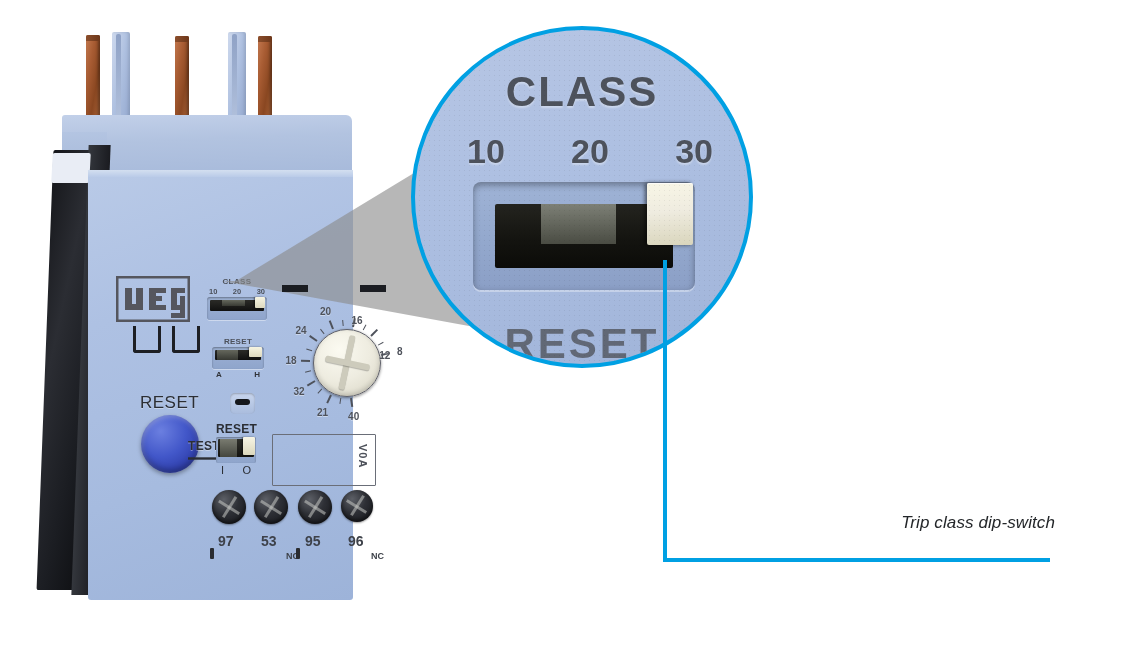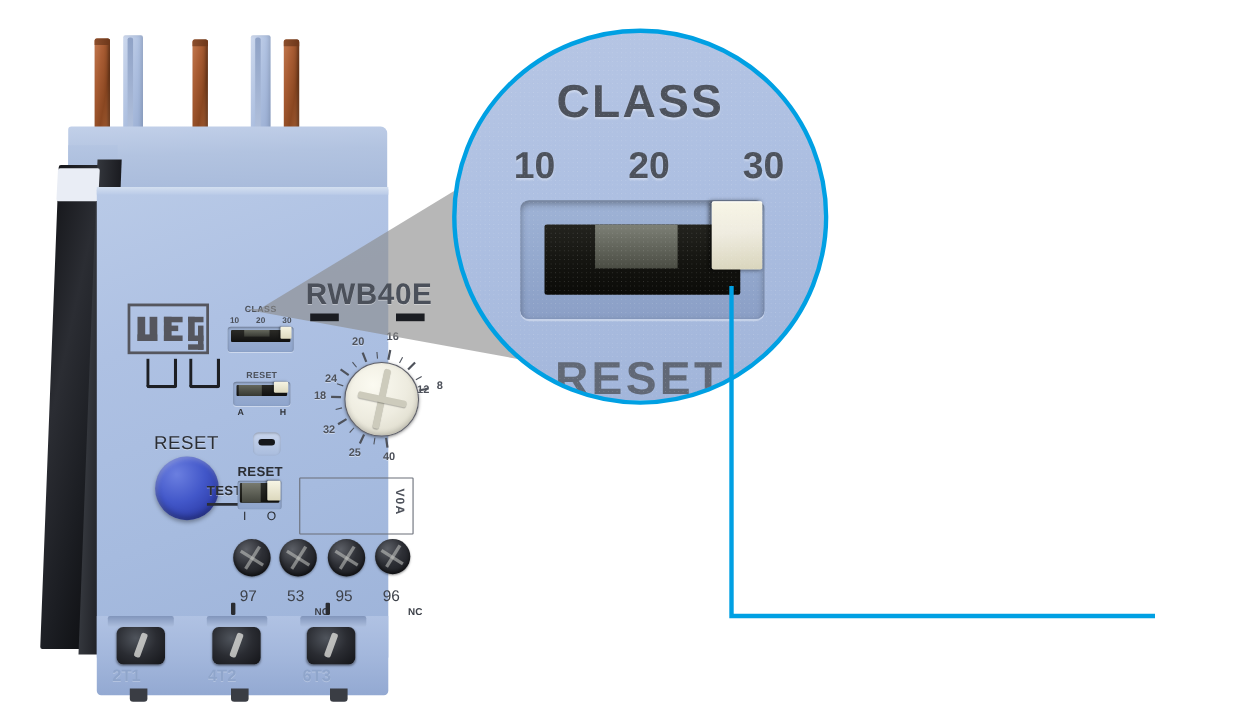--- a/index.html
+++ b/index.html
@@ -135,21 +135,21 @@
   .voa{position:absolute;left:329px;top:424px;font-size:11px;color:#4e525b;font-weight:700;
        transform:rotate(90deg);transform-origin:left top;letter-spacing:1px;}
 
   
   .screw{position:absolute;border-radius:50%;
        background:radial-gradient(circle at 35% 28%,#5c5f66 0%,#2d2f35 45%,#17181c 100%);
        box-shadow:inset 0 -2px 4px rgba(0,0,0,.6),0 1px 2px rgba(0,0,0,.4);}
   .screw::before,.screw::after{content:"";position:absolute;background:#c6c8c4;opacity:.55;}
   .screw::before{left:50%;top:14%;width:3px;height:72%;margin-left:-1.5px;transform:rotate(32deg);}
   .screw::after{top:50%;left:14%;width:72%;height:3px;margin-top:-1.5px;transform:rotate(32deg);}
-  .tnum{position:absolute;font-size:14px;color:#3d4149;font-weight:400;}
+  .tnum{position:absolute;font-size:14px;color:#3d4149;font-weight:700;}
   .tsub{position:absolute;font-size:9px;color:#3d4149;font-weight:700;}
   .slot-mark{position:absolute;width:4px;height:11px;background:#2a2c31;border-radius:1px;}
 
   
   .bottom-block{position:absolute;left:48px;top:540px;width:265px;height:72px;
        background:linear-gradient(180deg,#b0c2e3 0%,#a3b7dc 50%,#93a9d2 100%);
        border-radius:0 0 4px 4px;}
   .bt-slot{position:absolute;top:0;height:10px;border-radius:2px;
        background:linear-gradient(180deg,#8195bb,#adbfdf);}
   .bscrew{position:absolute;width:44px;height:34px;border-radius:6px;
@@ -330,26 +330,26 @@
           <div class="tick" style="height: 6px; width: 1.4px; left: 33.2064px; top: 69.2416px; transform: translate(-50%, 0px) rotate(75.125deg);"></div>
           <div class="tick" style="height: 9px; width: 2px; left: 37.305px; top: 78.8099px; transform: translate(-50%, 0px) rotate(58.5deg);"></div>
           <div class="tick" style="height: 6px; width: 1.4px; left: 43.9697px; top: 86.8057px; transform: translate(-50%, 0px) rotate(41.875deg);"></div>
           <div class="tick" style="height: 9px; width: 2px; left: 52.6435px; top: 92.5604px; transform: translate(-50%, 0px) rotate(25.25deg);"></div>
           <div class="tick" style="height: 6px; width: 1.4px; left: 62.6012px; top: 95.5929px; transform: translate(-50%, 0px) rotate(8.625deg);"></div>
           <div class="tick" style="height: 9px; width: 2px; left: 73.0102px; top: 95.6497px; transform: translate(-50%, 0px) rotate(-8deg);"></div>
         </div>
       <div id="dial-nums">
           <div class="dnum" style="left: 121.798px; top: 48.5649px; transform: translate(-50%, -50%);">8</div>
           <div class="dnum" style="left: 106.721px; top: 20.9398px; transform: translate(-50%, -50%); margin-top: 32px;">12</div>
-          <div class="dnum" style="left: 78.9652px; top: 5px; transform: translate(-50%, -50%);">16</div>
+          <div class="dnum" style="left: 78.9652px; top: 18px; transform: translate(-50%, -50%);">16</div>
           <div class="dnum" style="left: 47.6193px; top: 8.91547px; transform: translate(-50%, -50%);">20</div>
-          <div class="dnum" style="left: 22.9466px; top: 28.4533px; transform: translate(-50%, -50%); margin-top: 15px;">24</div>
+          <div class="dnum" style="left: 22.9466px; top: 28.4533px; transform: translate(-50%, -50%);">24</div>
           <div class="dnum" style="left: 13.0257px; top: 58.3204px; transform: translate(-50%, -50%);">18</div>
           <div class="dnum" style="left: 21.1048px; top: 88.7374px; transform: translate(-50%, -50%);">32</div>
-          <div class="dnum" style="left: 44.5387px; top: 109.745px; transform: translate(-50%, -50%);">25</div>
+          <div class="dnum" style="left: 44.5387px; top: 109.745px; transform: translate(-50%, -50%);">21</div>
           <div class="dnum" style="left: 75.6545px; top: 114.465px; transform: translate(-50%, -50%);">40</div>
         </div>
     </div>
 
     <div class="vbox"></div>
     <div class="voa">V0A</div>
 
     <div class="screw" style="left:172px;top:470px;width:34px;height:34px;"></div>
     <div class="screw" style="left:214px;top:470px;width:34px;height:34px;"></div>
     <div class="screw" style="left:258px;top:470px;width:34px;height:34px;"></div>
@@ -359,46 +359,22 @@
     <div class="tnum" style="left:221px;top:513px;">53</div>
     <div class="tnum" style="left:265px;top:513px;">95</div>
     <div class="tnum" style="left:308px;top:513px;">96</div>
 
     <div class="tsub" style="left:207px;top:531px;padding-left:39px;">NO</div>
     <div class="tsub" style="left:296px;top:531px;padding-left:35px;">NC</div>
 
     <div class="slot-mark" style="left:170px;top:528px;"></div>
     <div class="slot-mark" style="left:256px;top:528px;"></div>
 
-    <div class="bottom-block">
-      <div class="bt-slot" style="left:10px;width:60px;"></div>
-      <div class="bt-slot" style="left:100px;width:55px;"></div>
-      <div class="bt-slot" style="left:185px;width:60px;"></div>
-
-      <div class="bscrew" style="left:18px;top:10px;">
-          <i></i>
-        </div>
-      <div class="bscrew" style="left:105px;top:10px;">
-          <i></i>
-        </div>
-      <div class="bscrew" style="left:191px;top:10px;">
-          <i></i>
-        </div>
-
-      <div class="bnum" style="left:14px;top:46px;">2T1</div>
-      <div class="bnum" style="left:101px;top:46px;">4T2</div>
-      <div class="bnum" style="left:187px;top:46px;">6T3</div>
-
-      <div class="foot" style="left:30px;top:66px;"></div>
-      <div class="foot" style="left:122px;top:66px;"></div>
-      <div class="foot" style="left:212px;top:66px;"></div>
-    </div>
   </div>
 
-  <div class="label-txt" id="model-no" style="left:278px;top:252px;font-size:27px;color:#4b505a;font-weight:700;letter-spacing:.5px;z-index:6;">RWB40E</div>
   <div style="position:absolute;left:282px;top:285px;width:26px;height:7px;background:#1b1d22;z-index:6;"></div>
   <div style="position:absolute;left:360px;top:285px;width:26px;height:7px;background:#1b1d22;z-index:6;"></div>
 
   <svg id="cone">
     <polygon points="222,281 236,281 600,60 600,350" fill="#8b8b8b" opacity="0.62"></polygon>
   </svg>
 
   <div id="magnifier">
     <div class="mag-inner">
       <div class="m-class">CLASS</div>
@@ -415,14 +391,15 @@
       </div>
       <div class="m-reset">RESET</div>
       <div class="m-noise"></div>
     </div>
   </div>
 
   <svg id="callout">
     <polyline points="665,262 665,560 1048,560" fill="none" stroke="#00A0E3" stroke-width="4" stroke-linecap="square" stroke-linejoin="miter"></polyline>
   </svg>
 
+  <div id="caption">Trip class dip-switch</div>
 
 </div>
 
 </body></html>

